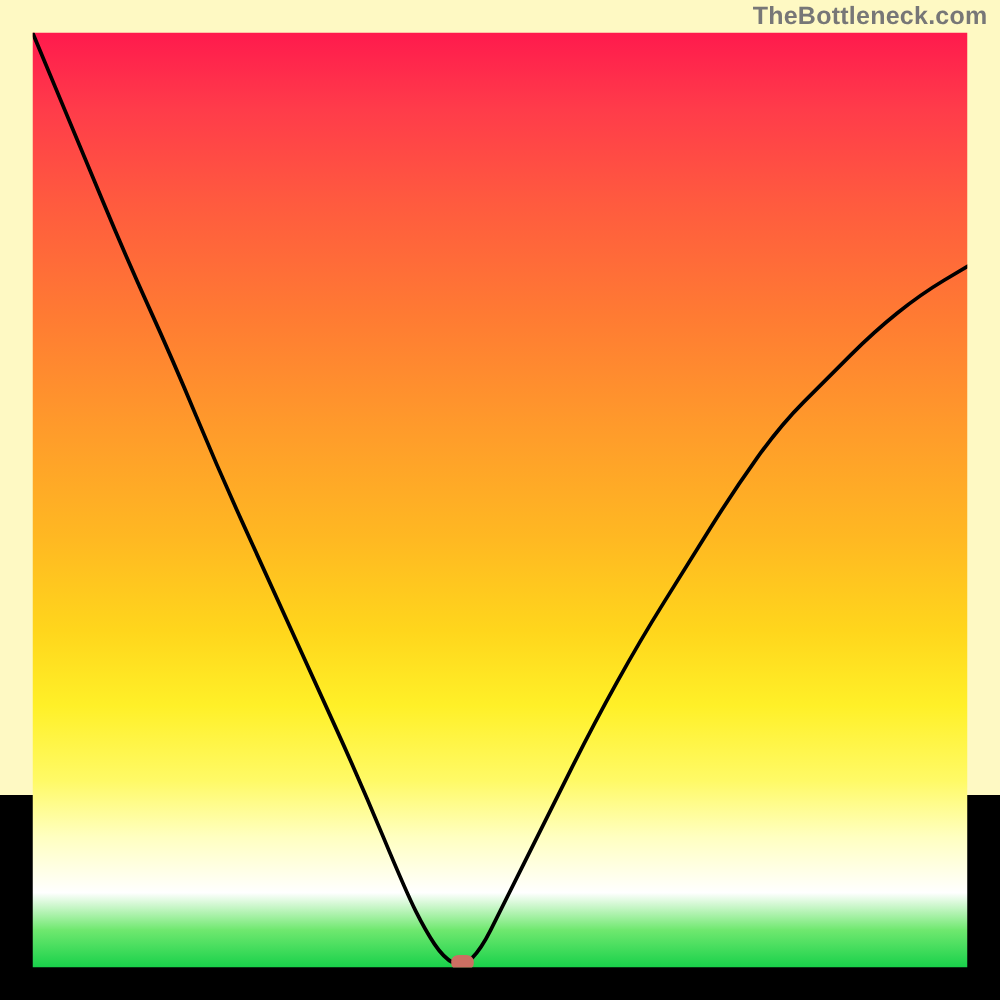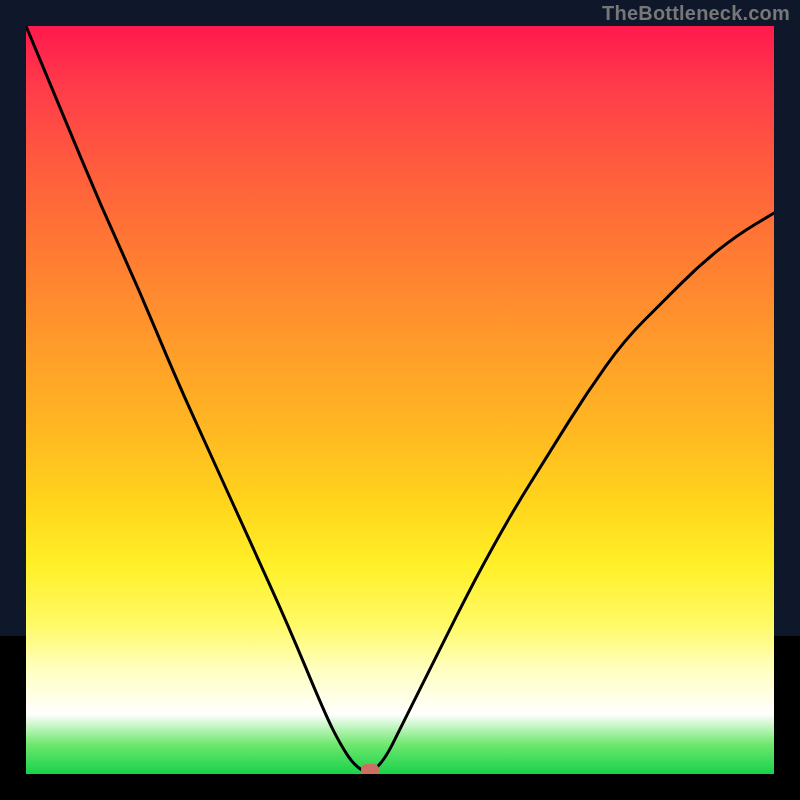--- a/index.html
+++ b/index.html
@@ -7,21 +7,21 @@
     padding: 0;
     width: 800px;
     height: 800px;
     background: #000;
     font-family: Arial, Helvetica, sans-serif;
   }
   .frame {
     position: relative;
     width: 800px;
     height: 636px;
-    background: #0f172a;
+    background: #fef9c3;
   }
   .watermark {
     position: absolute;
     top: 2px;
     right: 10px;
     color: #777;
     font-size: 20px;
     font-weight: 600;
     letter-spacing: 0.2px;
     z-index: 5;

